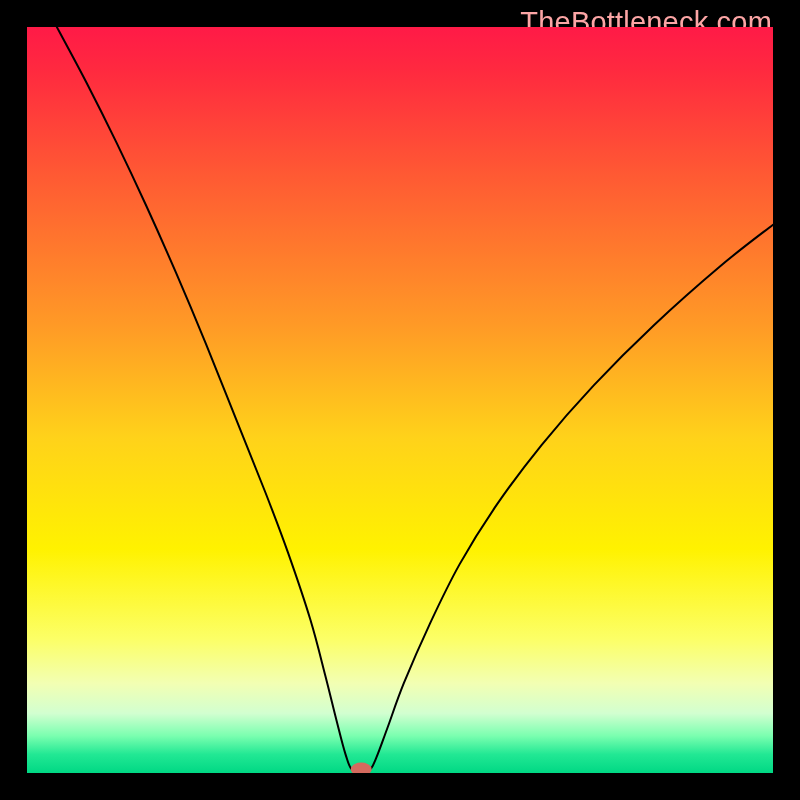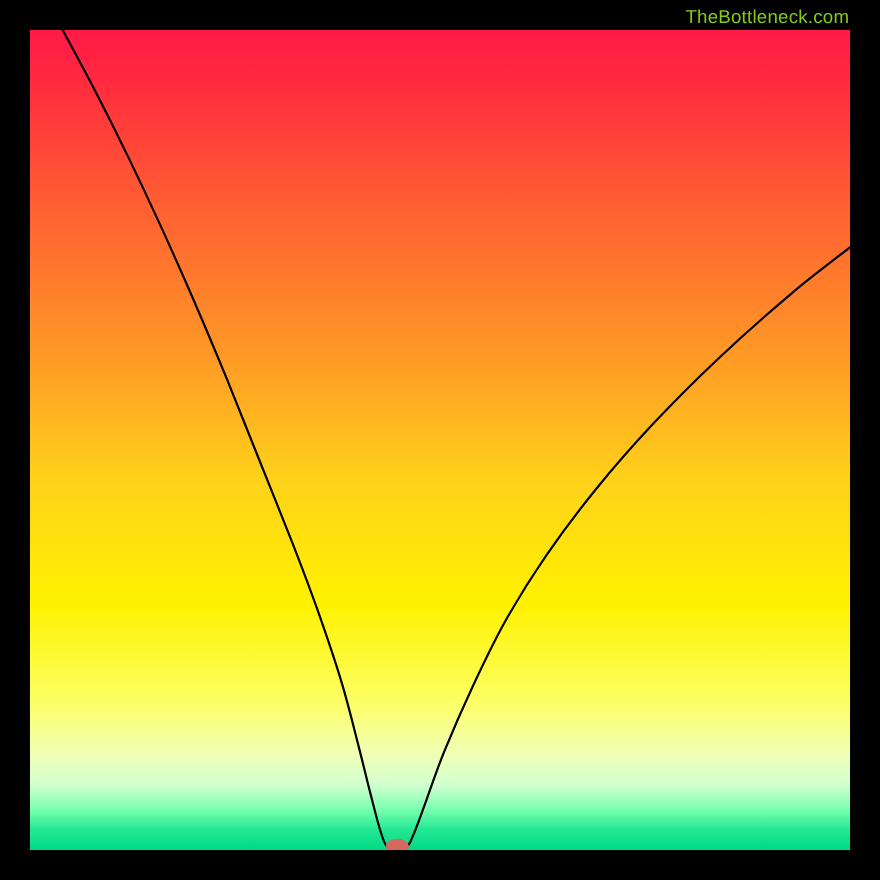--- a/index.html
+++ b/index.html
@@ -24,22 +24,22 @@
     left: 27px;
     top: 27px;
     width: 746px;
     height: 746px;
     overflow: hidden;
   }
   .watermark {
     position: absolute;
     top: 6px;
     right: 28px;
-    color: #84cc16;
-    font-size: 17px;
+    color: #fca5a5;
+    font-size: 29px;
     font-weight: 500;
     letter-spacing: 0.2px;
   }
   svg {
     display: block;
   }
 </style>
 </head>
 <body>
 

